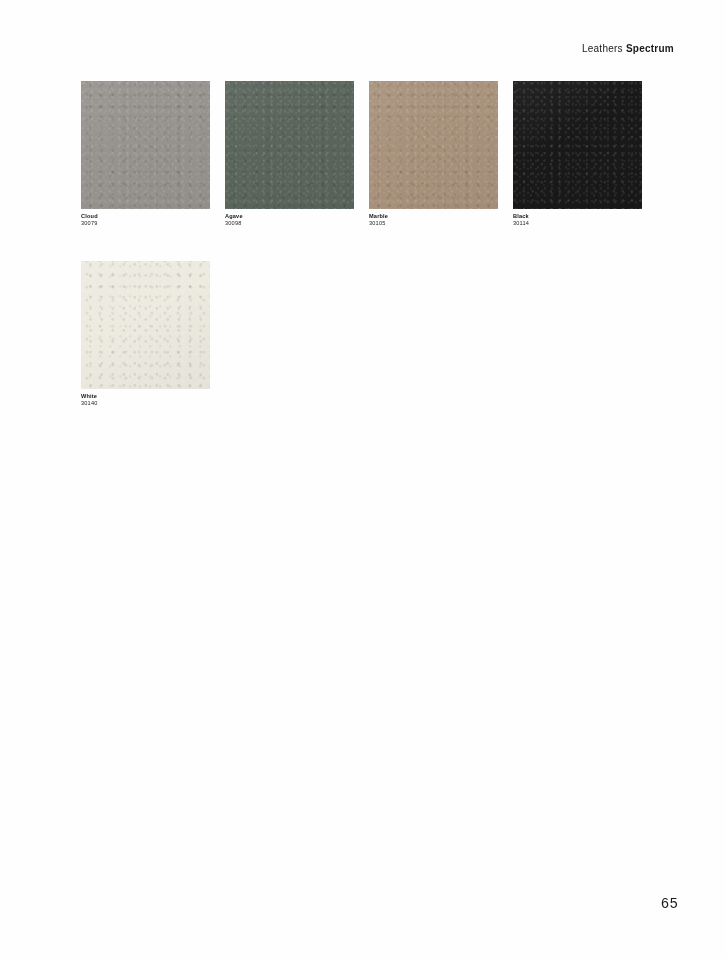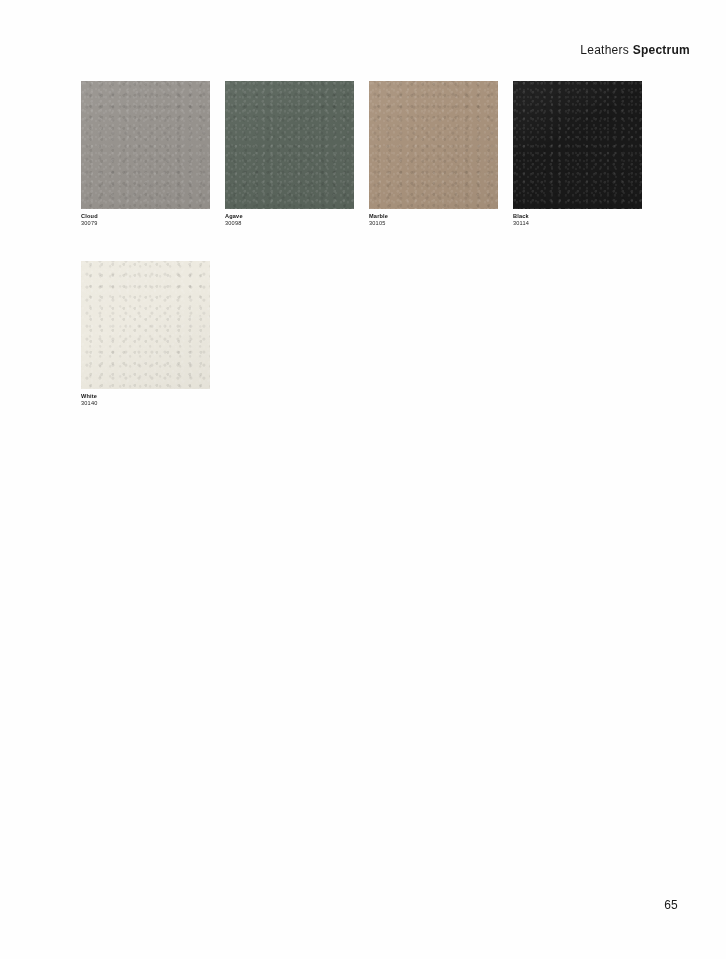--- a/index.html
+++ b/index.html
@@ -13,22 +13,22 @@
     font-family: "Liberation Sans", sans-serif;
     -webkit-font-smoothing: antialiased;
     position: relative;
     overflow: hidden;
   }
 
   
   .page-header {
     position: absolute;
     top: 44px;
-    right: 36px;
-    font-size: 12px;
+    right: 52px;
+    font-size: 10px;
     letter-spacing: 0.25px;
     color: #1a1a1a;
     line-height: 1;
     white-space: nowrap;
     margin-left: 27px;
   }
   .page-header .hdr-category {
     font-weight: 400;
   }
   .page-header .hdr-collection {
@@ -93,25 +93,26 @@
     letter-spacing: 0.2px;
     color: #1f1f1f;
     display: block;
   }
 
   
   .folio {
     position: absolute;
     right: 48px;
     bottom: 48px;
-    font-size: 12px;
+    font-size: 14px;
     font-weight: 400;
     letter-spacing: 0.2px;
     color: #1a1a1a;
     line-height: 1;
+    font-family: Liberation Mono, monospace;
   }
 </style>
 </head>
 <body>
 
 <div class="page-header">
   <span class="hdr-category">Leathers</span>
   <span class="hdr-collection">Spectrum</span>
 </div>
 

